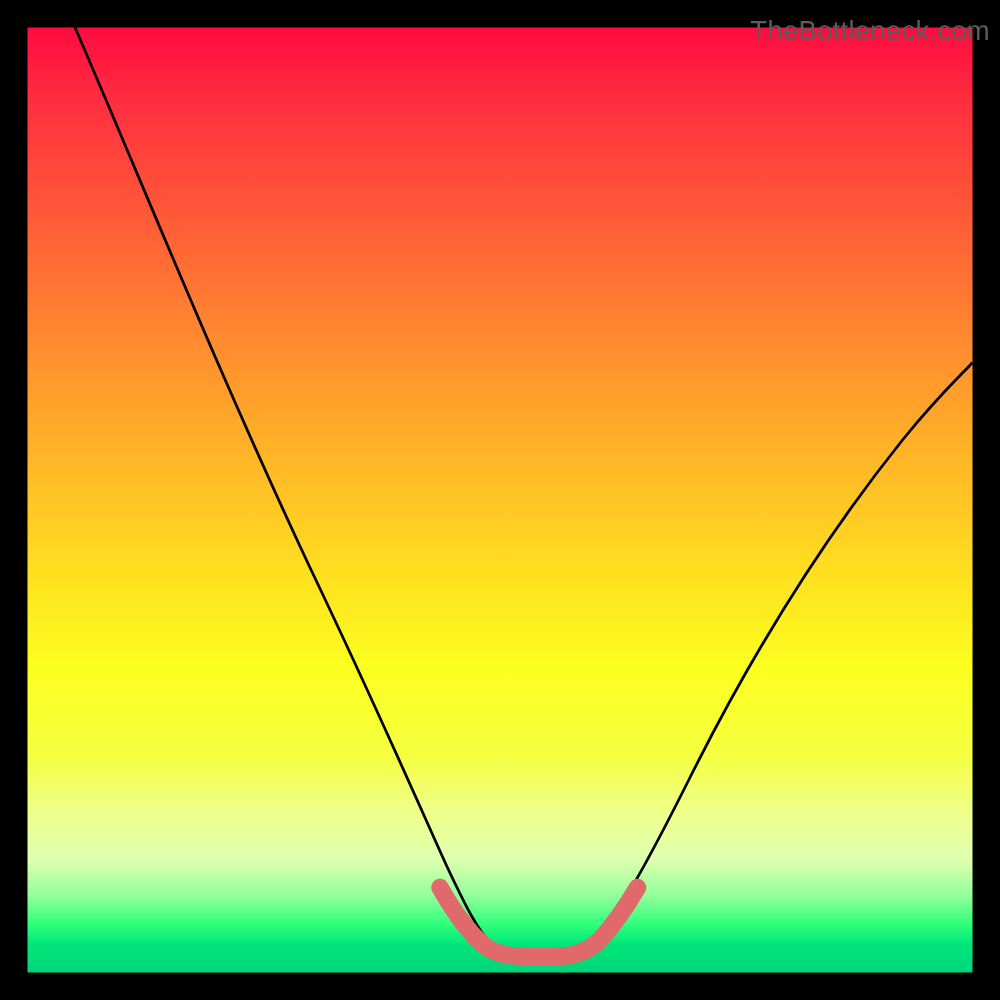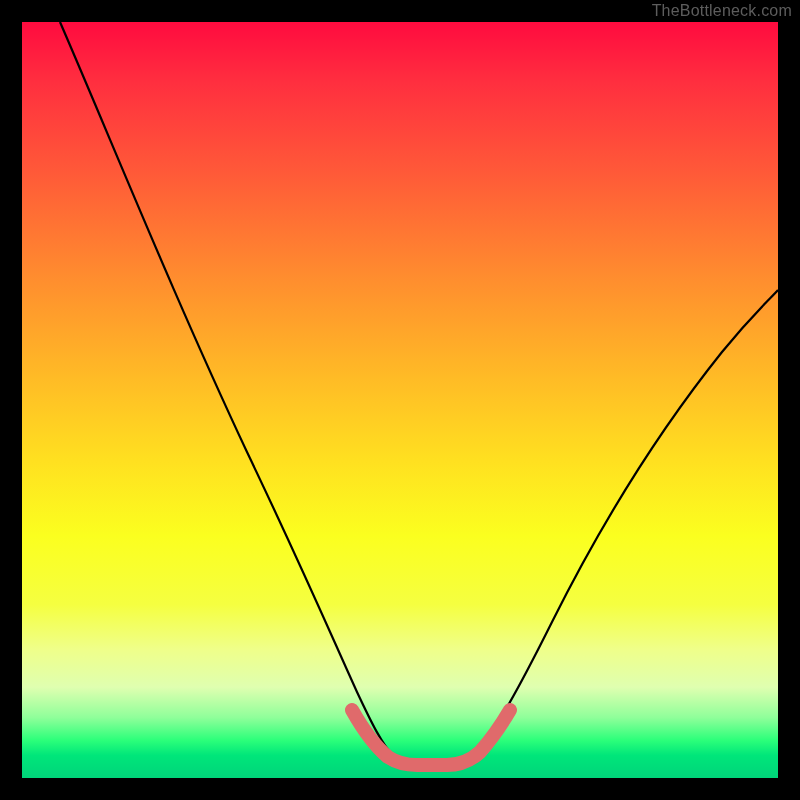--- a/index.html
+++ b/index.html
@@ -37,24 +37,24 @@
       #efff8a 83%,
       #dfffb0 88%,
       #8fff9a 92%,
       #2cff7a 95%,
       #00e67a 97%,
       #00d47a 100%
     );
   }
   .watermark {
     position: absolute;
-    top: 2px;
+    top: 12px;
     right: 8px;
     color: #5d5d5d;
-    font-size: 16px;
+    font-size: 22px;
     font-weight: 500;
     letter-spacing: 0.2px;
     z-index: 5;
   }
   svg.curve {
     position: absolute;
     left: 0;
     top: 0;
     width: 756px;
     height: 756px;

